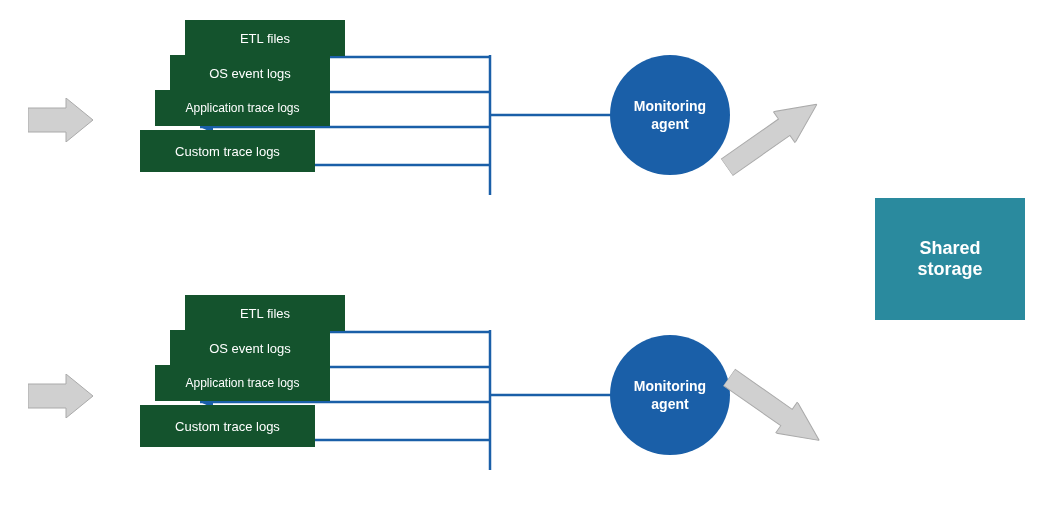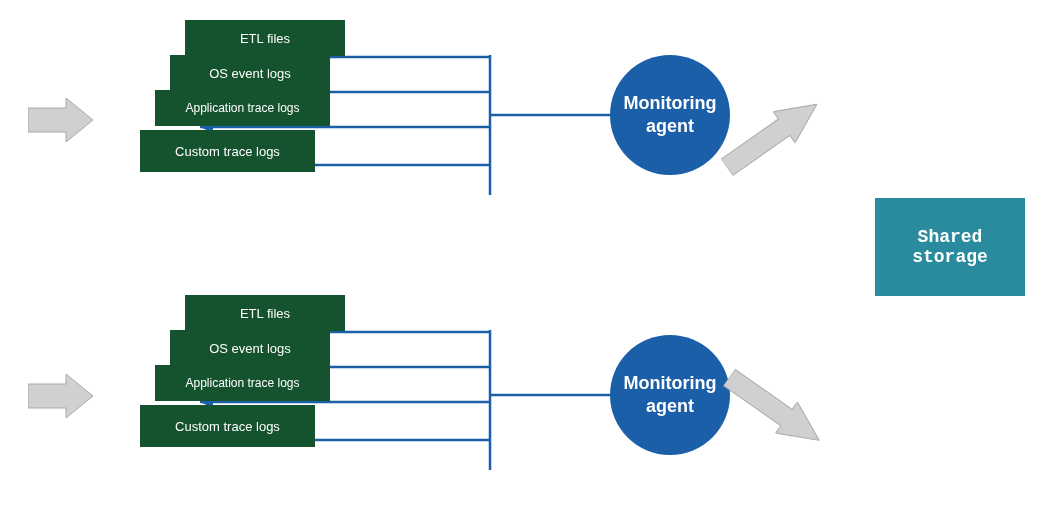--- a/index.html
+++ b/index.html
@@ -33,21 +33,21 @@
 
     
     .agent-circle {
       position: absolute;
       background: #1a5fa8;
       border-radius: 50%;
       display: flex;
       align-items: center;
       justify-content: center;
       color: white;
-      font-size: 18px;
+      font-size: 14px;
       font-weight: 600;
       text-align: center;
       line-height: 1.3;
     }
 
     
     .shared-storage {
       position: absolute;
       background: #2a8a9e;
       color: white;
@@ -164,18 +164,18 @@
       <polygon points="0,9 70,9 70,0 110,19 70,38 70,29 0,29" fill="#d0d0d0" stroke="#aaa" stroke-width="1"></polygon>
     </svg>
   </div>
 
   <div style="position:absolute; top:358px; left:728px; transform: rotate(35deg); transform-origin: left center;">
     <svg width="110" height="38" viewBox="0 0 110 38">
       <polygon points="0,9 70,9 70,0 110,19 70,38 70,29 0,29" fill="#d0d0d0" stroke="#aaa" stroke-width="1"></polygon>
     </svg>
   </div>
 
-  <div class="shared-storage" style="top:198px; left:875px; width:150px; height:98px;font-family:Liberation Mono, monospace;">
+  <div class="shared-storage" style="top:198px; left:875px; width:150px; height:122px;">
     <span style="white-space:pre-line;">Shared
 storage</span>
   </div>
 
 </div>
 
 </body></html>

